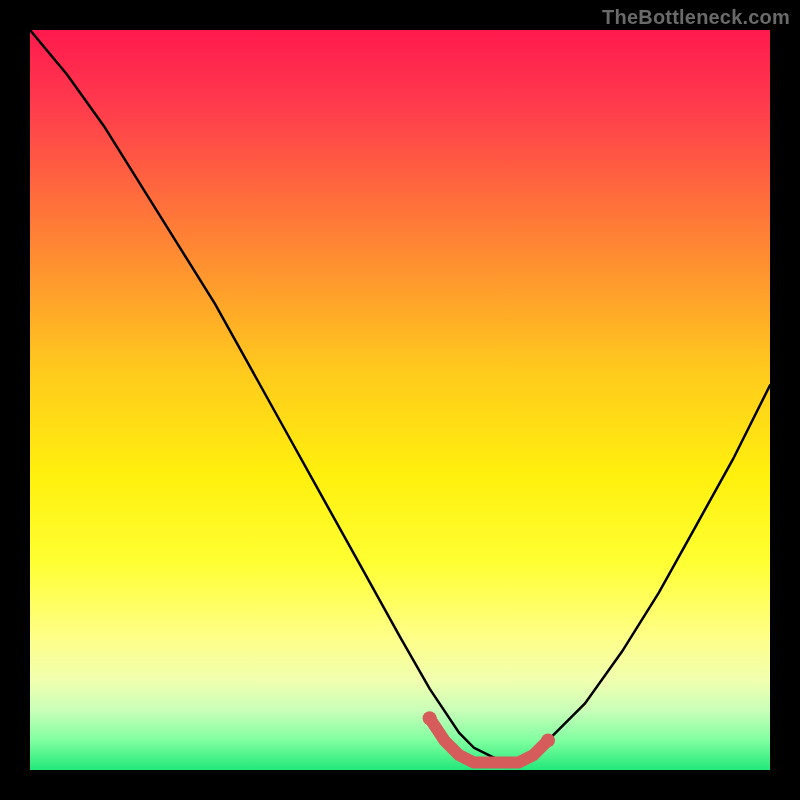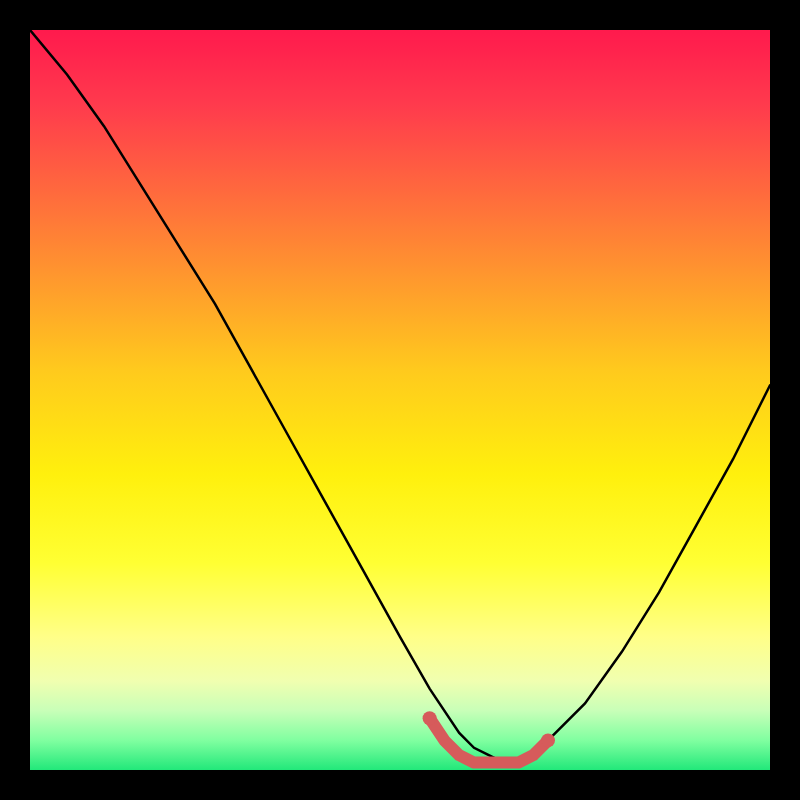--- a/index.html
+++ b/index.html
@@ -52,20 +52,21 @@
     left: 0;
     top: 0;
     width: 740px;
     height: 740px;
   }
 </style>
 </head>
 <body>
 
 <div class="chart-container">
+  <div class="watermark">TheBottleneck.com</div>
   <div class="plot-area">
     <svg class="overlay" viewBox="0 0 740 740" preserveAspectRatio="none">
       <path id="curve-path" fill="none" stroke-width="2.5" stroke-linecap="round" stroke="#000000" d="M 0.00 0.00 L 37.00 44.40 L 74.00 96.20 L 111.00 155.40 L 148.00 214.60 L 185.00 273.80 L 222.00 340.40 L 259.00 407.00 L 296.00 473.60 L 333.00 540.20 L 370.00 606.80 L 399.60 658.60 L 429.20 703.00 L 444.00 717.80 L 458.80 725.20 L 473.60 732.60 L 488.40 732.60 L 503.20 725.20 L 518.00 710.40 L 555.00 673.40 L 592.00 621.60 L 629.00 562.40 L 666.00 495.80 L 703.00 429.20 L 740.00 355.20"></path>
       <path id="highlight-path" fill="none" stroke-width="12" stroke-linecap="round" stroke-linejoin="round" stroke="#d65b5b" d="M 399.60 688.20 L 414.40 710.40 L 429.20 725.20 L 444.00 732.60 L 458.80 732.60 L 473.60 732.60 L 488.40 732.60 L 503.20 725.20 L 518.00 710.40"></path>
       <circle id="highlight-start-dot" r="7" fill="#d65b5b" cx="399.60" cy="688.20"></circle>
       <circle id="highlight-end-dot" r="7" fill="#d65b5b" cx="518.00" cy="710.40"></circle>
     </svg>
   </div>
 </div>
 

